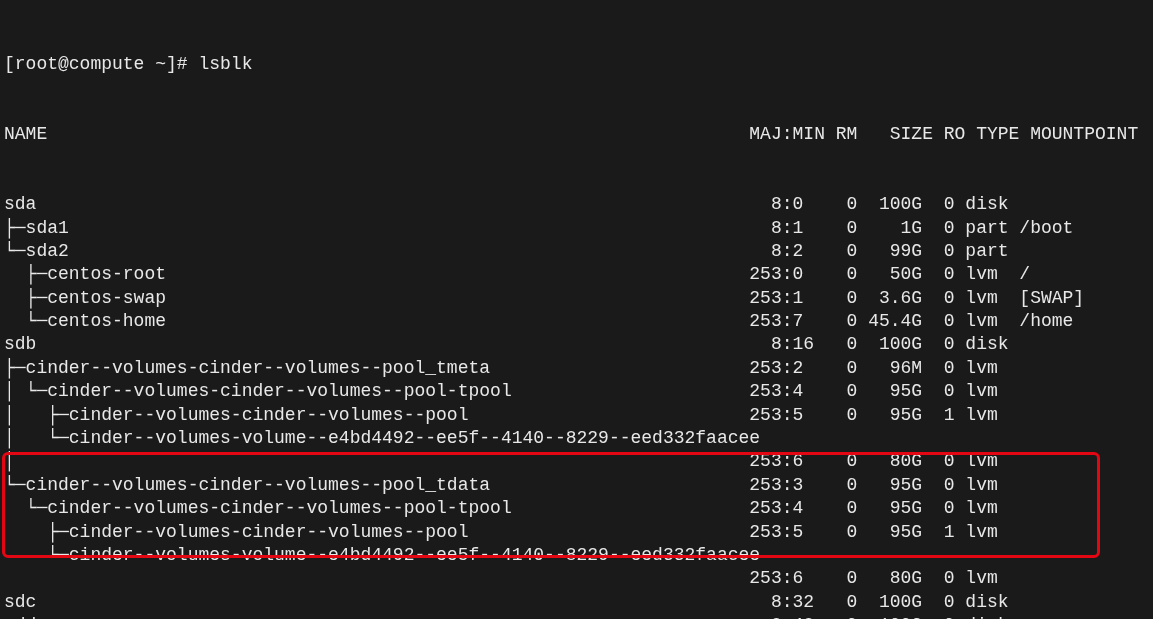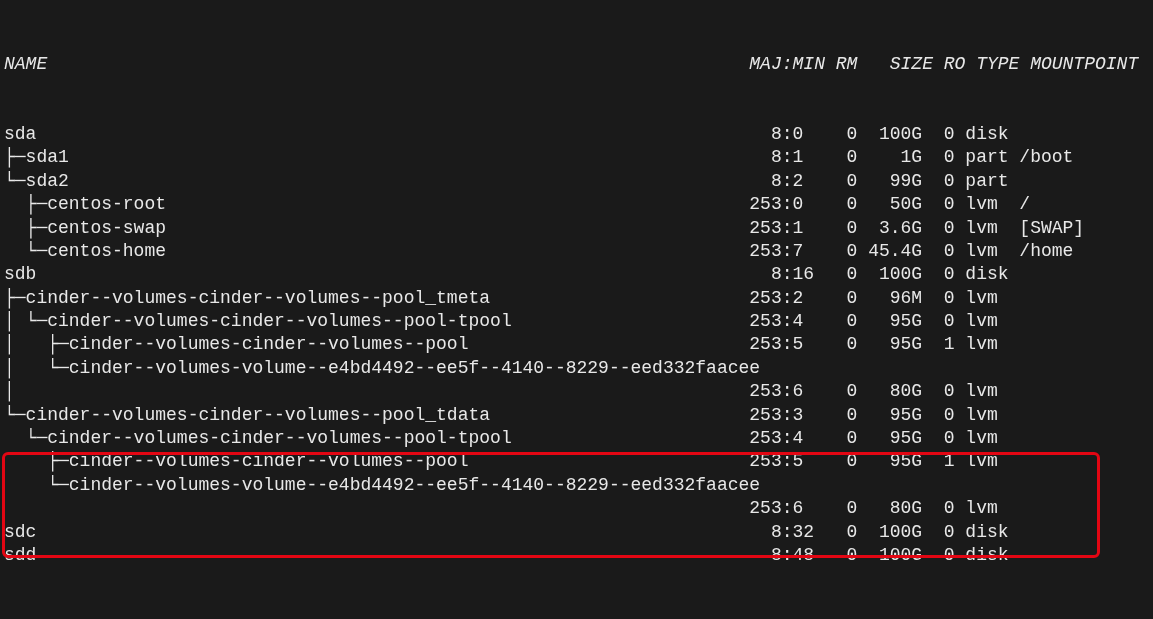--- a/index.html
+++ b/index.html
@@ -14,33 +14,33 @@
     height: 619px;
     overflow: hidden;
   }
   .terminal {
     padding: 6px 4px;
     white-space: pre;
     position: relative;
   }
   .header-row {
     color: #e8e8e8;
-    font-style: italic;
   }
   .row {
     color: #e8e8e8;
   }
   .highlight-box {
     position: absolute;
     border: 3px solid #e30613;
     border-radius: 6px;
     pointer-events: none;
   }
 </style>
 </head>
 <body>
 
 <div class="terminal">
+  <div class="row">[root@compute ~]# lsblk</div>
   <div class="header-row">NAME                                                                 MAJ:MIN RM   SIZE RO TYPE MOUNTPOINT</div>
   <div id="rows-container"><div class="row">sda                                                                    8:0    0  100G  0 disk</div><div class="row">├─sda1                                                                 8:1    0    1G  0 part /boot</div><div class="row">└─sda2                                                                 8:2    0   99G  0 part</div><div class="row">  ├─centos-root                                                      253:0    0   50G  0 lvm  /</div><div class="row">  ├─centos-swap                                                      253:1    0  3.6G  0 lvm  [SWAP]</div><div class="row">  └─centos-home                                                      253:7    0 45.4G  0 lvm  /home</div><div class="row">sdb                                                                    8:16   0  100G  0 disk</div><div class="row">├─cinder--volumes-cinder--volumes--pool_tmeta                        253:2    0   96M  0 lvm</div><div class="row">│ └─cinder--volumes-cinder--volumes--pool-tpool                      253:4    0   95G  0 lvm</div><div class="row">│   ├─cinder--volumes-cinder--volumes--pool                          253:5    0   95G  1 lvm</div><div class="row">│   └─cinder--volumes-volume--e4bd4492--ee5f--4140--8229--eed332faacee</div><div class="row">│                                                                    253:6    0   80G  0 lvm</div><div class="row">└─cinder--volumes-cinder--volumes--pool_tdata                        253:3    0   95G  0 lvm</div><div class="row">  └─cinder--volumes-cinder--volumes--pool-tpool                      253:4    0   95G  0 lvm</div><div class="row">    ├─cinder--volumes-cinder--volumes--pool                          253:5    0   95G  1 lvm</div><div class="row">    └─cinder--volumes-volume--e4bd4492--ee5f--4140--8229--eed332faacee</div><div class="row">                                                                     253:6    0   80G  0 lvm</div><div class="row">sdc                                                                    8:32   0  100G  0 disk</div><div class="row">sdd                                                                    8:48   0  100G  0 disk</div></div>
   
   <div id="hl" class="highlight-box" style="top: 452px; left: 2px; width: 1092px; height: 100px;"></div>
 </div>
 
 </body></html>

